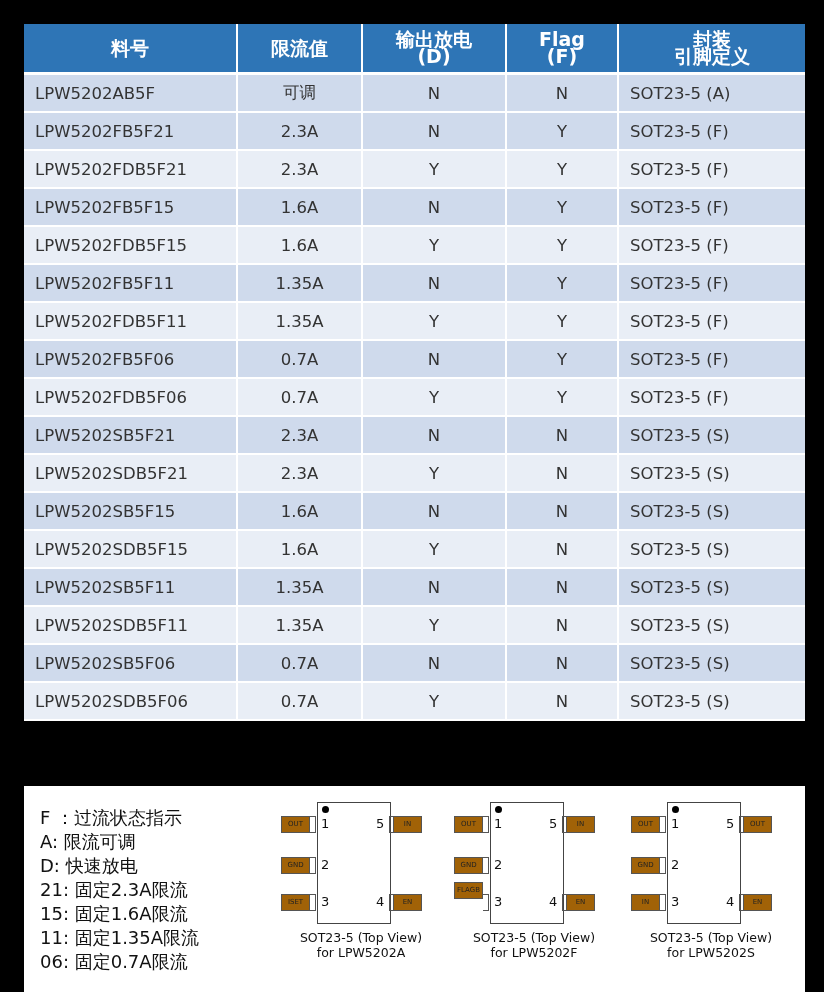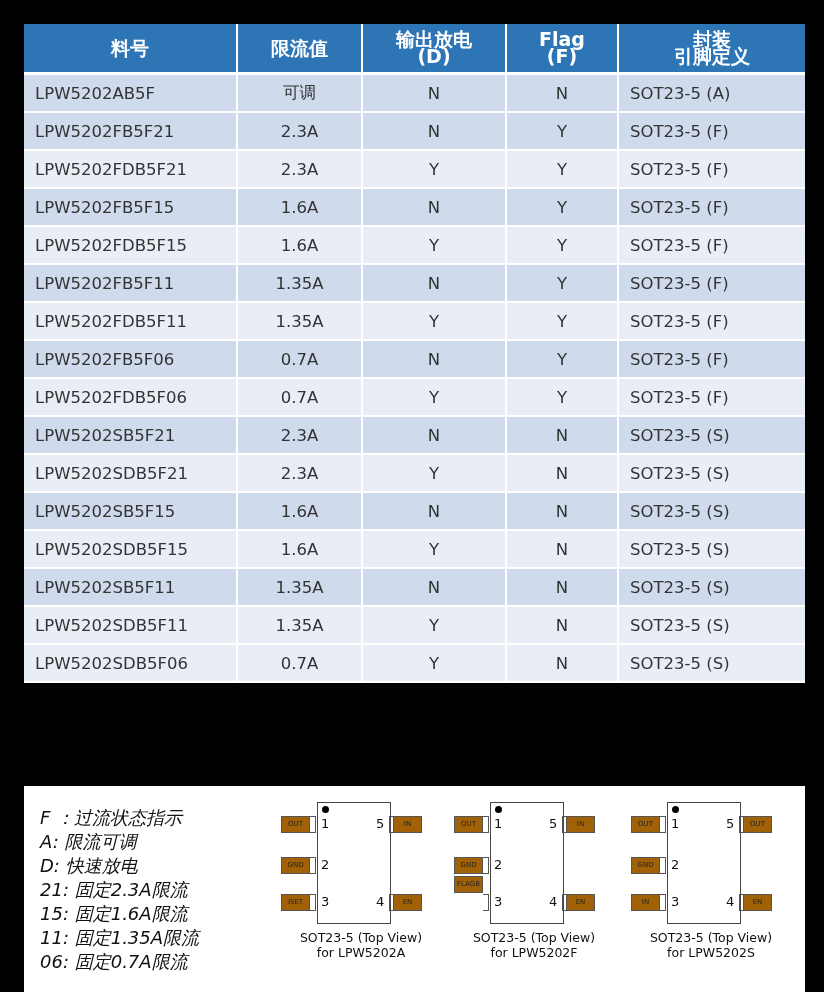--- a/index.html
+++ b/index.html
@@ -9,21 +9,21 @@
   th{background:#2E75B6;color:#fff;font-weight:bold;font-size:19px;height:48px;text-align:center;border-right:2px solid #fff;border-bottom:3px solid #fff;line-height:18px;padding:0;}
   th:last-child{border-right:none;}
   th .two{display:block;font-size:19px;line-height:17px;}
   td{height:36px;font-size:16.5px;color:#333;border-right:2px solid #fff;border-bottom:2.5px solid #fff;padding:0;text-align:center;}
   td:last-child{border-right:none;}
   td.left{text-align:left;padding-left:11px;}
   tr.odd td{background:#CFDAEC;}
   tr.even td{background:#E9EEF6;}
   .panel{position:absolute;left:24px;top:786px;width:781px;height:206px;background:#fff;}
   .legend{position:absolute;left:16px;top:20px;font-size:18px;line-height:24px;color:#111;}
-  .legend div{white-space:nowrap;font-style:italic;}
+  .legend div{white-space:nowrap;}
   .pkg{position:absolute;top:16px;width:170px;height:170px;}
   .pkg .body{position:absolute;left:41px;top:0;width:72px;height:120px;border:1.2px solid #444;background:#fff;}
   .pkg .dot{position:absolute;left:46px;top:4px;width:7px;height:7px;border-radius:50%;background:#000;}
   .pin{position:absolute;height:15px;border:1px solid #555;background:#a16207;font-size:7px;line-height:15px;text-align:center;color:#222;}
   .pin.l{left:5px;width:27px;}
   .pin.r{left:117px;width:27px;}
   .stub{position:absolute;width:5px;height:15px;border:1px solid #555;border-left:none;border-right:1px solid #555;}
   .num{position:absolute;font-size:13px;color:#111;}
   .cap{position:absolute;top:128px;left:0;width:170px;text-align:center;font-size:12.5px;line-height:15px;color:#111;}
 </style>
@@ -156,20 +156,27 @@
           <td>N</td>
           <td class="left">SOT23-5 (S)</td>
         </tr>
         <tr class="even">
           <td class="left">LPW5202SDB5F11</td>
           <td>1.35A</td>
           <td>Y</td>
           <td>N</td>
           <td class="left">SOT23-5 (S)</td>
         </tr>
+        <tr class="odd">
+          <td class="left">LPW5202SB5F06</td>
+          <td>0.7A</td>
+          <td>N</td>
+          <td>N</td>
+          <td class="left">SOT23-5 (S)</td>
+        </tr>
         <tr class="even">
           <td class="left">LPW5202SDB5F06</td>
           <td>0.7A</td>
           <td>Y</td>
           <td>N</td>
           <td class="left">SOT23-5 (S)</td>
         </tr>
       </tbody>
   </table>
 </div>
@@ -211,21 +218,21 @@
       </div>
       <div class="pkg" style="left: 425px;">
     <div class="body"></div>
     <div class="dot"></div>
     <div class="pin l" style="top:14px">OUT</div>
     <div class="stub" style="left:34px;top:14px"></div>
     <div class="num" style="left:45px;top:14px">1</div>
     <div class="pin l" style="top:55px">GND</div>
     <div class="stub" style="left:34px;top:55px"></div>
     <div class="num" style="left:45px;top:55px">2</div>
-    <div class="pin l" style="top:74px">FLAGB</div>
+    <div class="pin l" style="top:80px">FLAGB</div>
     <div class="stub" style="left:34px;top:92px"></div>
     <div class="num" style="left:45px;top:92px">3</div>
     <div class="pin r" style="top:14px">IN</div>
     <div class="stub" style="left:113px;top:14px;border-left:1px solid #555;border-right:none"></div>
     <div class="num" style="left:100px;top:14px">5</div>
     <div class="pin r" style="top:92px">EN</div>
     <div class="stub" style="left:113px;top:92px;border-left:1px solid #555;border-right:none"></div>
     <div class="num" style="left:100px;top:92px">4</div>
     <div class="cap">
       <div>SOT23-5 (Top View)</div>

